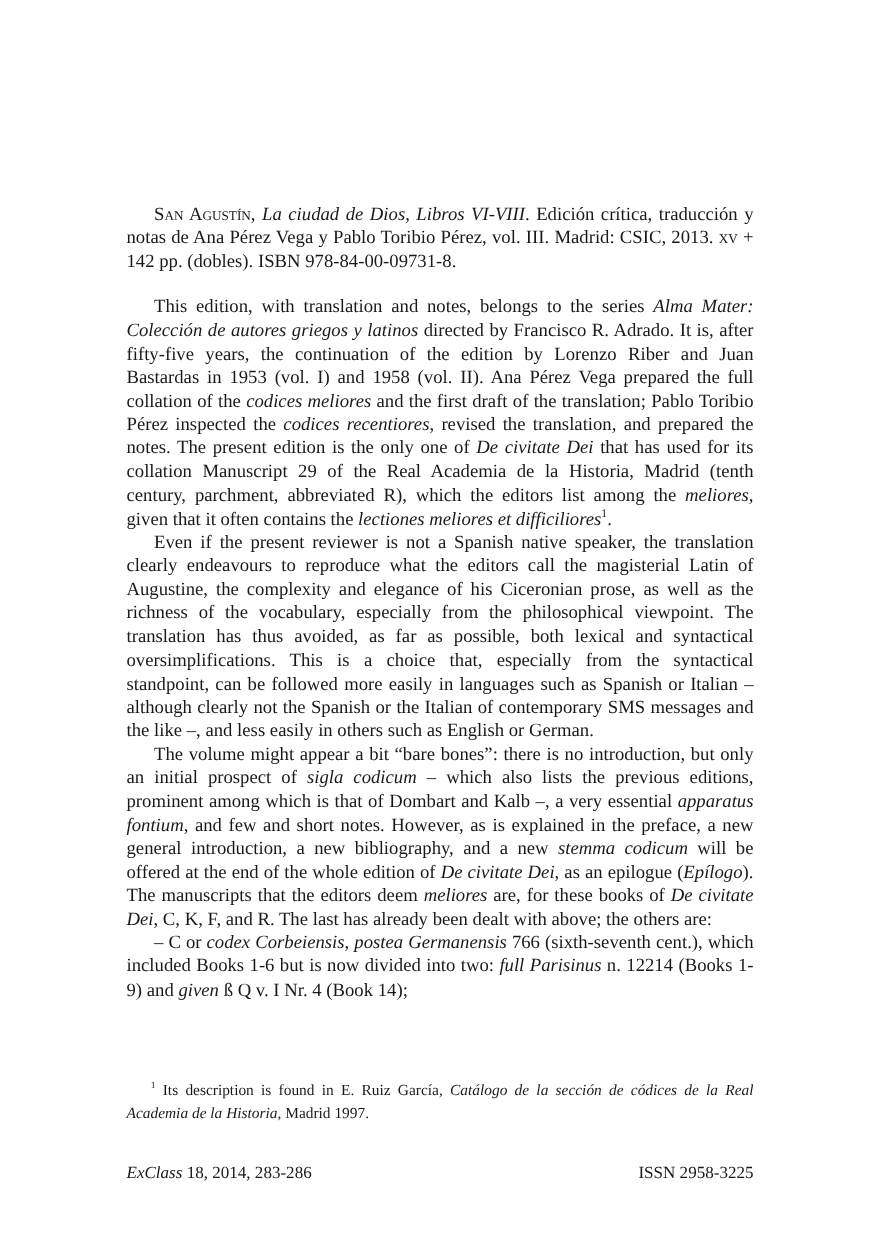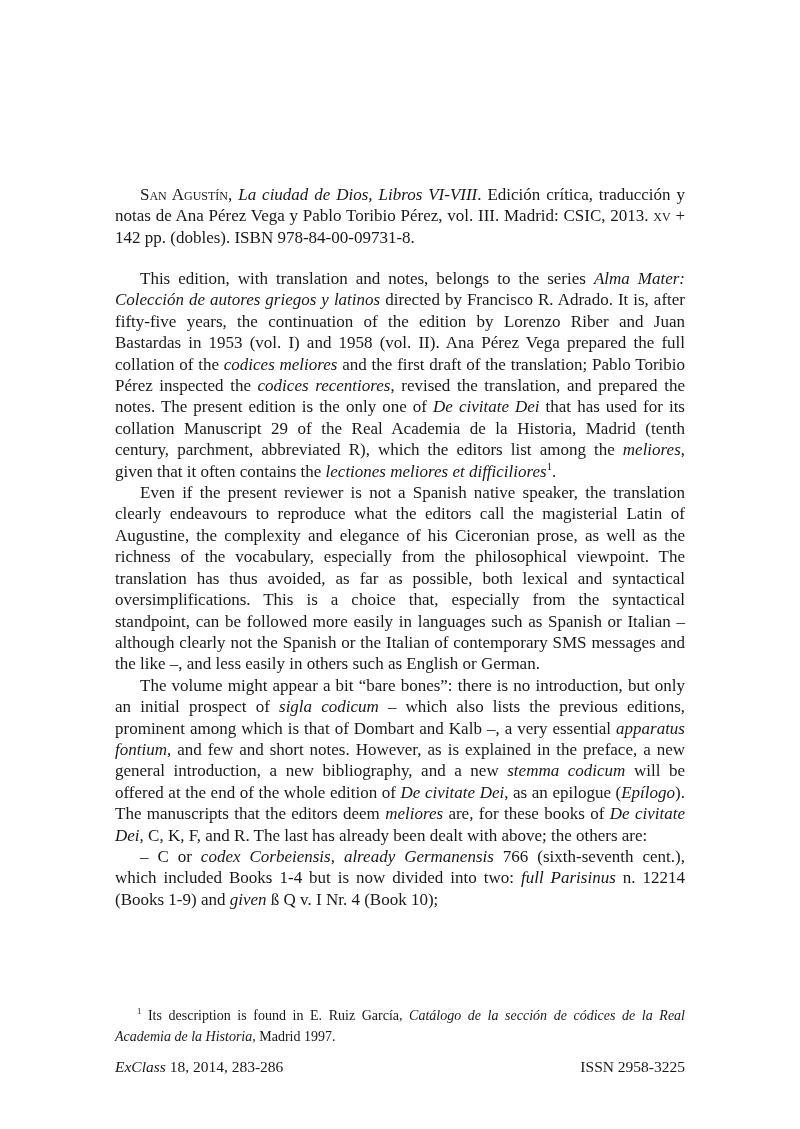--- a/index.html
+++ b/index.html
@@ -29,21 +29,21 @@
     text-indent: 25px;
   }
   .bodytext {
     top: 268px;
     font-size: 17px;
     line-height: 21.4px;
     text-align: justify;
   }
   .bodytext p { margin: 0; text-indent: 25px; }
   .footnote {
-    top: 1006px;
+    top: 982px;
     font-size: 14px;
     line-height: 20.5px;
     text-align: justify;
     text-indent: 22px;
   }
   .footer {
     top: 1058px;
     display: flex;
     justify-content: space-between;
     align-items: baseline;
@@ -58,21 +58,21 @@
 <body>
 
 <div class="page">
 
   <div class="textblock citation"><span class="sc">San Agustín</span><span>, </span><span class="it">La ciudad de Dios, Libros VI-VIII</span><span>. Edición crítica, traducción y notas de Ana Pérez Vega y Pablo Toribio Pérez, vol. III. Madrid: CSIC, 2013. </span><span class="sc">xv</span><span> + 142 pp. (dobles). ISBN 978-84-00-09731-8.</span></div>
 
   <div class="textblock bodytext">
     <p><span>This edition, with translation and notes, belongs to the series </span><span class="it">Alma Mater: Colección de autores griegos y latinos</span><span> directed by Francisco R. Adrado. It is, after fifty-five years, the continuation of the edition by Lorenzo Riber and Juan Bastardas in 1953 (vol. I) and 1958 (vol. II). Ana Pérez Vega prepared the full collation of the </span><span class="it">codices meliores</span><span> and the first draft of the translation; Pablo Toribio Pérez inspected the </span><span class="it">codices recentiores</span><span>, revised the translation, and prepared the notes. The present edition is the only one of </span><span class="it">De civitate Dei</span><span> that has used for its collation Manuscript 29 of the Real Academia de la Historia, Madrid (tenth century, parchment, abbreviated R), which the editors list among the </span><span class="it">meliores</span><span>, given that it often contains the </span><span class="it">lectiones meliores et difficiliores</span><sup>1</sup><span>.</span></p>
     <p><span>Even if the present reviewer is not a Spanish native speaker, the translation clearly endeavours to reproduce what the editors call the magisterial Latin of Augustine, the complexity and elegance of his Ciceronian prose, as well as the richness of the vocabulary, especially from the philosophical viewpoint. The translation has thus avoided, as far as possible, both lexical and syntactical oversimplifications. This is a choice that, especially from the syntactical standpoint, can be followed more easily in languages such as Spanish or Italian – although clearly not the Spanish or the Italian of contemporary SMS messages and the like –, and less easily in others such as English or German.</span></p>
     <p><span>The volume might appear a bit “bare bones”: there is no introduction, but only an initial prospect of </span><span class="it">sigla codicum</span><span> – which also lists the previous editions, prominent among which is that of Dombart and Kalb –, a very essential </span><span class="it">apparatus fontium</span><span>, and few and short notes. However, as is explained in the preface, a new general introduction, a new bibliography, and a new </span><span class="it">stemma codicum</span><span> will be offered at the end of the whole edition of </span><span class="it">De civitate Dei</span><span>, as an epilogue (</span><span class="it">Epílogo</span><span>). The manuscripts that the editors deem </span><span class="it">meliores</span><span> are, for these books of </span><span class="it">De civitate Dei</span><span>, C, K, F, and R. The last has already been dealt with above; the others are:</span></p>
-    <p><span>– C or </span><span class="it">codex Corbeiensis, already Germanensis</span><span> 766 (sixth-seventh cent.), which included Books 1-4 but is now divided into two: </span><span class="it">full Parisinus</span><span> n. 12214 (Books 1-9) and </span><span class="it">given</span><span> ß Q v. I Nr. 4 (Book 10);</span></p>
+    <p><span>– C or </span><span class="it">codex Corbeiensis, postea Germanensis</span><span> 766 (sixth-seventh cent.), which included Books 1-6 but is now divided into two: </span><span class="it">full Parisinus</span><span> n. 12214 (Books 1-9) and </span><span class="it">given</span><span> ß Q v. I Nr. 4 (Book 14);</span></p>
   </div>
 
   <div class="textblock footnote"><sup>1</sup><span> Its description is found in E. Ruiz García, </span><span class="it">Catálogo de la sección de códices de la Real Academia de la Historia</span><span>, Madrid 1997.</span></div>
 
   <div class="textblock footer">
     <span><span class="it">ExClass</span><span> 18, 2014, 283-286</span></span>
     <span>ISSN 2958-3225</span>
   </div>
 
 </div>

